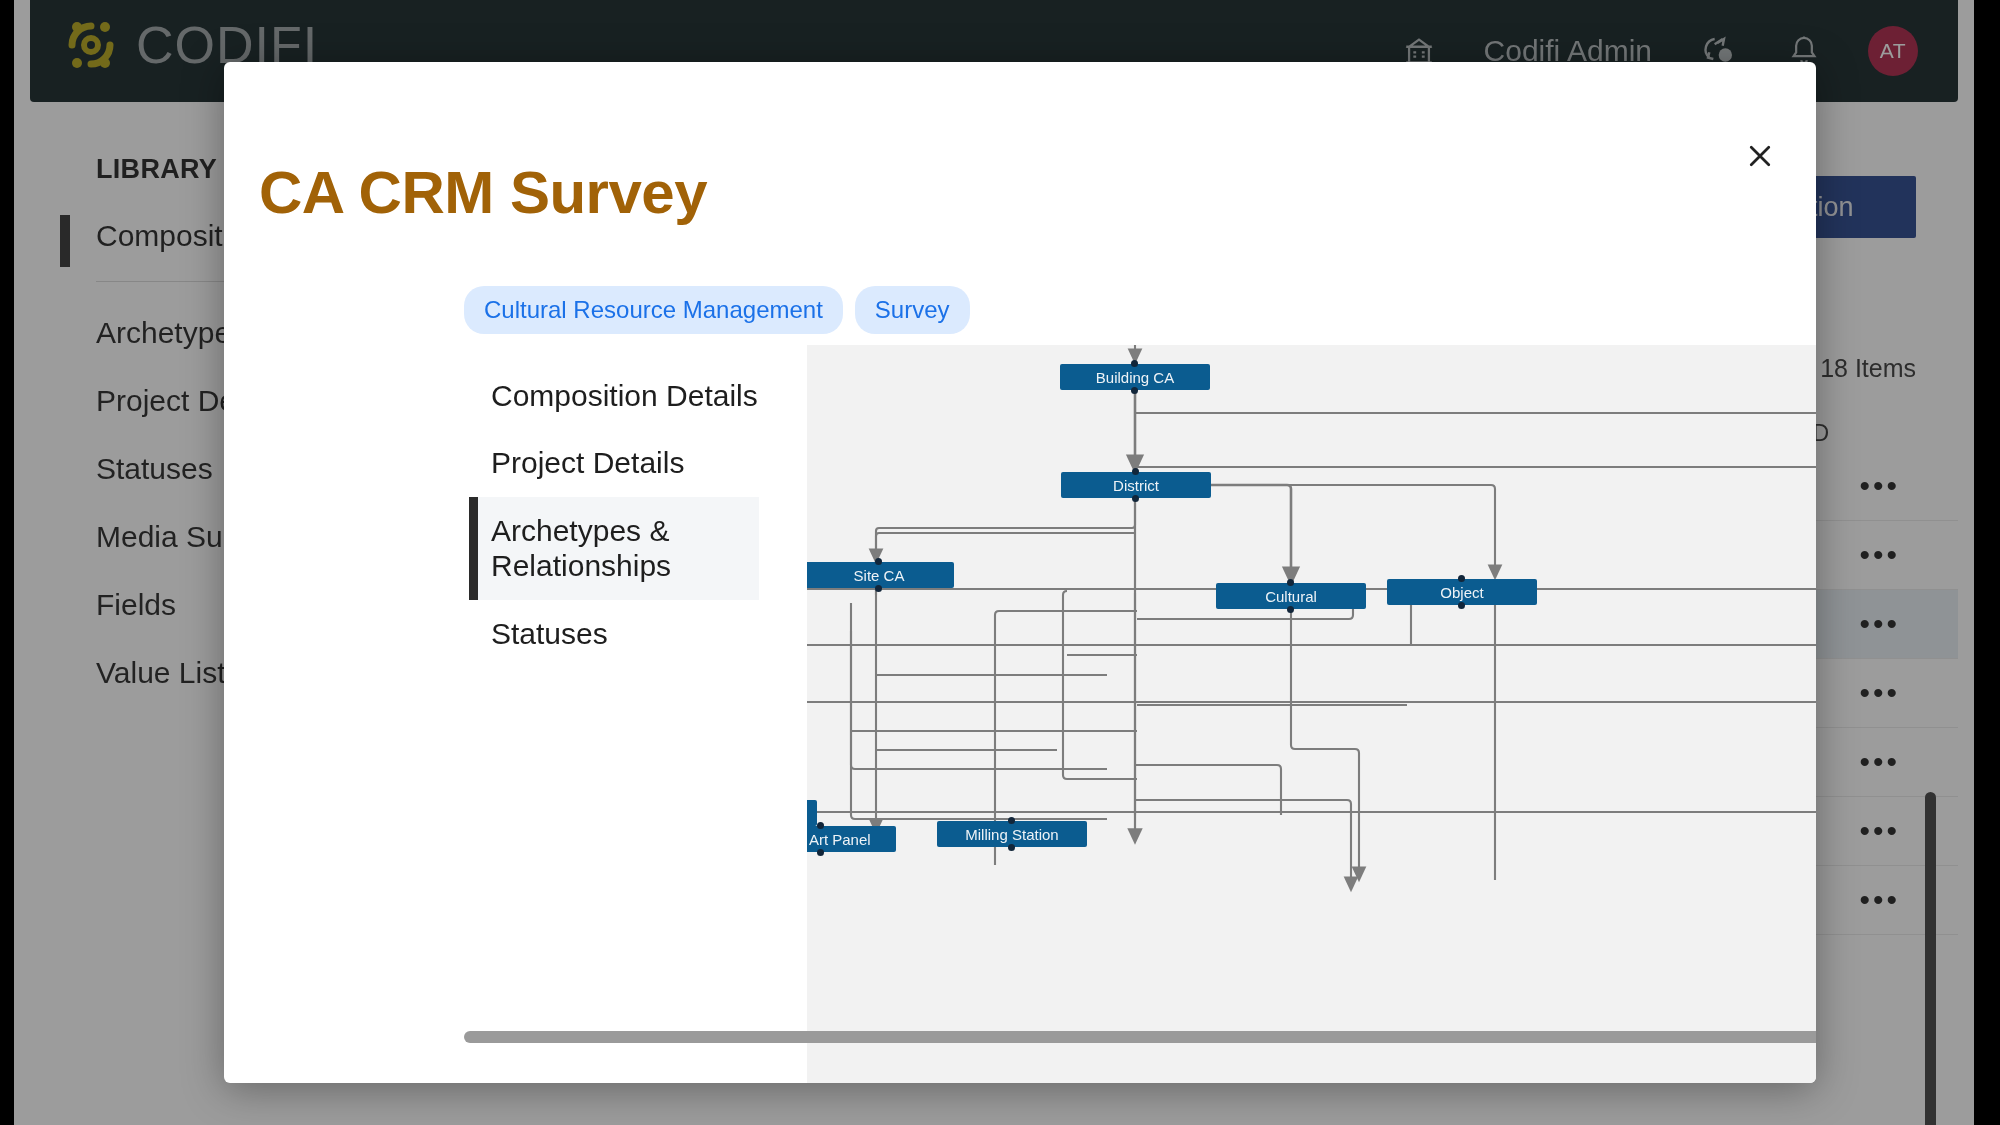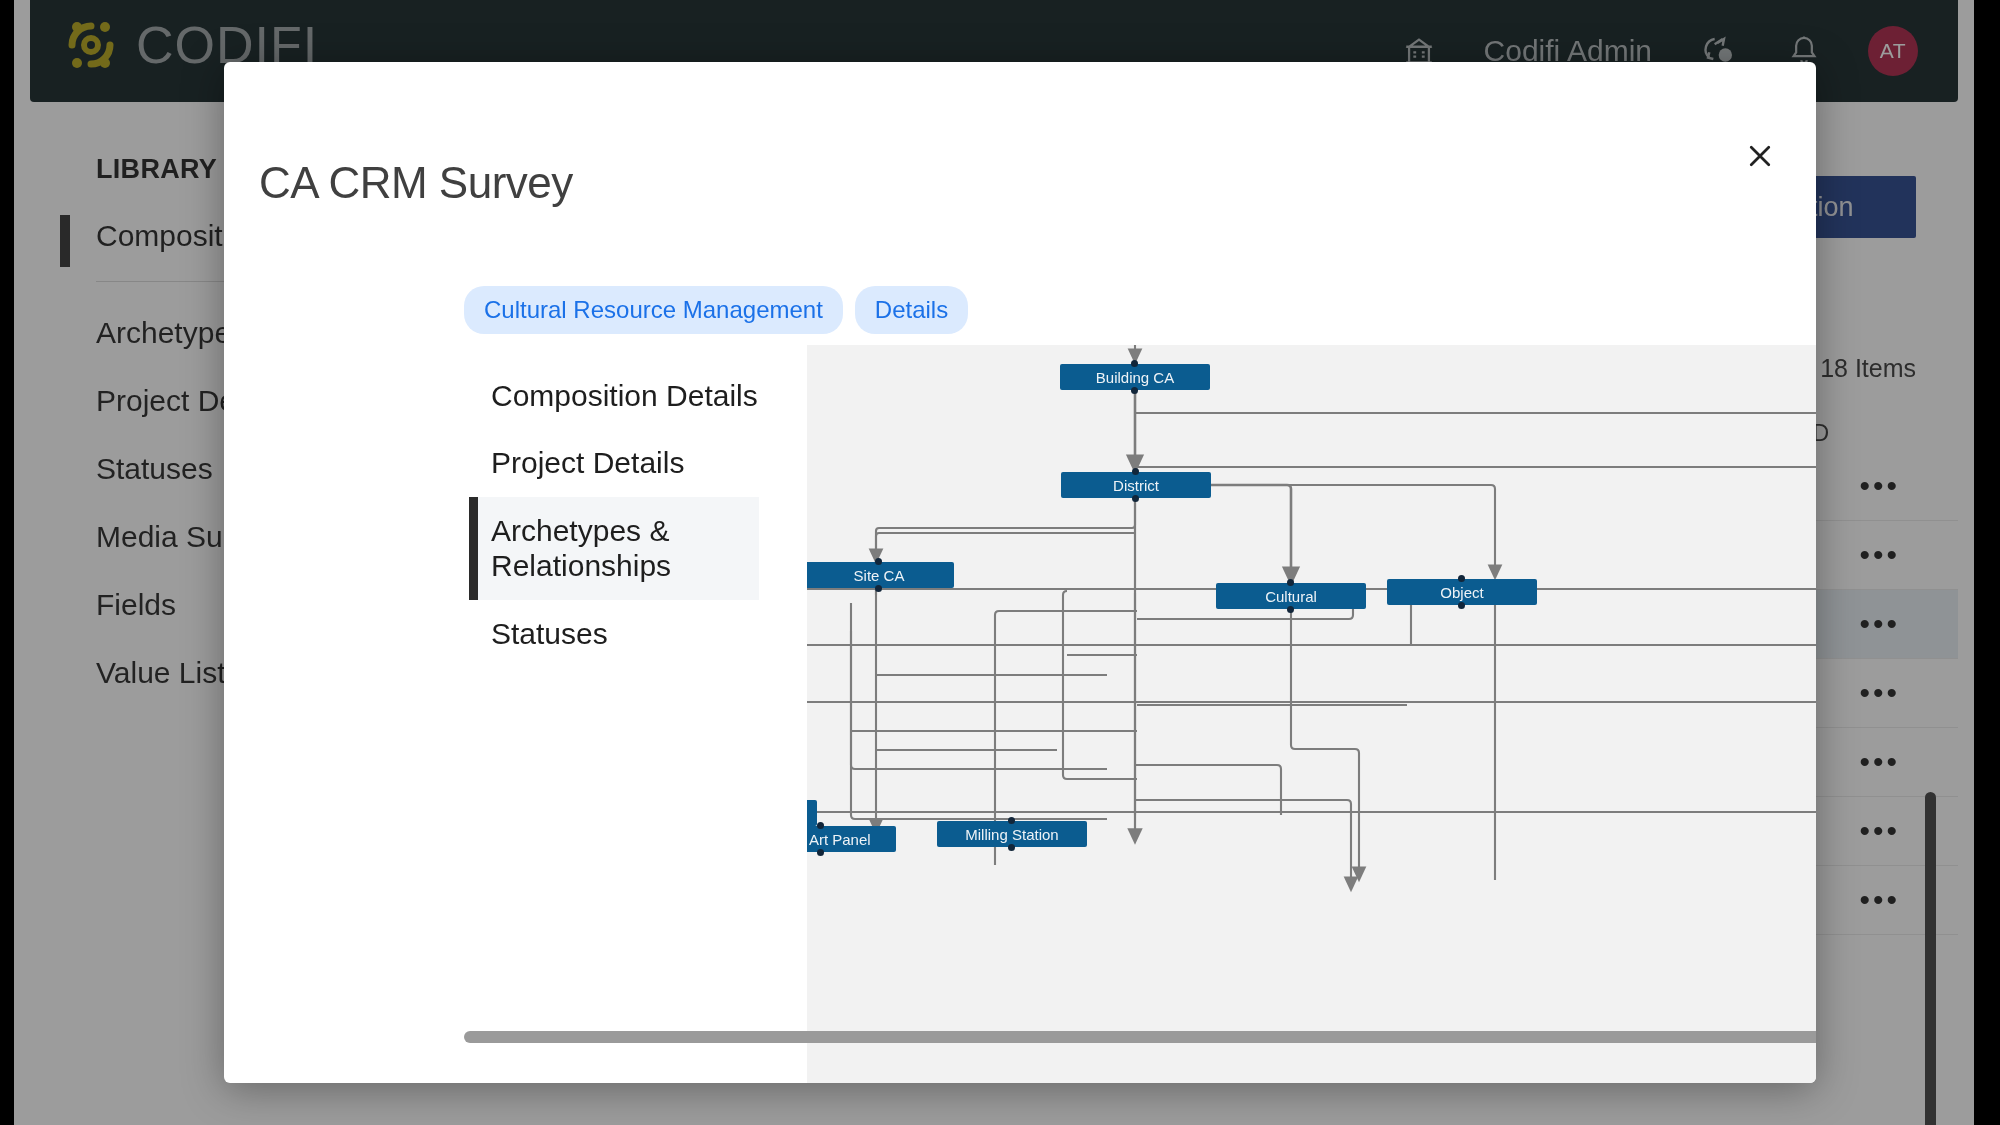--- a/index.html
+++ b/index.html
@@ -75,21 +75,21 @@
   .modal {
     position: absolute; left: 210px; top: 62px; width: 1592px; height: 1021px;
     background: #ffffff; border-radius: 6px; box-shadow: 0 6px 40px rgba(0,0,0,.35);
     overflow: hidden;
   }
   .modal-close {
     position: absolute; right: 34px; top: 72px; width: 44px; height: 44px;
     display: flex; align-items: center; justify-content: center; cursor: pointer;
   }
   .modal-title {
-    position: absolute; left: 35px; top: 96px; font-size: 44px; font-weight: 400; color: #404040;
+    position: absolute; left: 35px; top: 96px; font-size: 60px; font-weight: 700; color: #a16207;
     letter-spacing: -0.5px;
   }
   .badges { position: absolute; left: 240px; top: 224px; display: flex; gap: 12px; }
   .badge {
     background: #dbeafe; color: #1b71e8; font-size: 24px; padding: 10px 20px; border-radius: 20px;
     white-space: nowrap;
   }
   .modal-nav { position: absolute; left: 245px; top: 300px; width: 290px; }
   .nav-item {
     position: relative; font-size: 30px; color: #1e1e1e; padding: 16px 0 16px 22px; line-height: 1.18;
@@ -230,21 +230,21 @@
     <div class="modal-close">
       <svg width="30" height="30" viewBox="0 0 24 24" stroke="#222" stroke-width="2.2" fill="none" stroke-linecap="round">
         <path d="M5 5l14 14M19 5L5 19"></path>
       </svg>
     </div>
 
     <div class="modal-title">CA CRM Survey</div>
 
     <div class="badges">
       <span class="badge">Cultural Resource Management</span>
-      <span class="badge">Details</span>
+      <span class="badge">Survey</span>
     </div>
 
     <div class="modal-nav">
       <div class="nav-item">Composition Details</div>
       <div class="nav-item">Project Details</div>
       <div class="nav-item active">
         <span class="nbar"></span>
         <span>Archetypes &amp; Relationships</span>
       </div>
       <div class="nav-item">Statuses</div>

